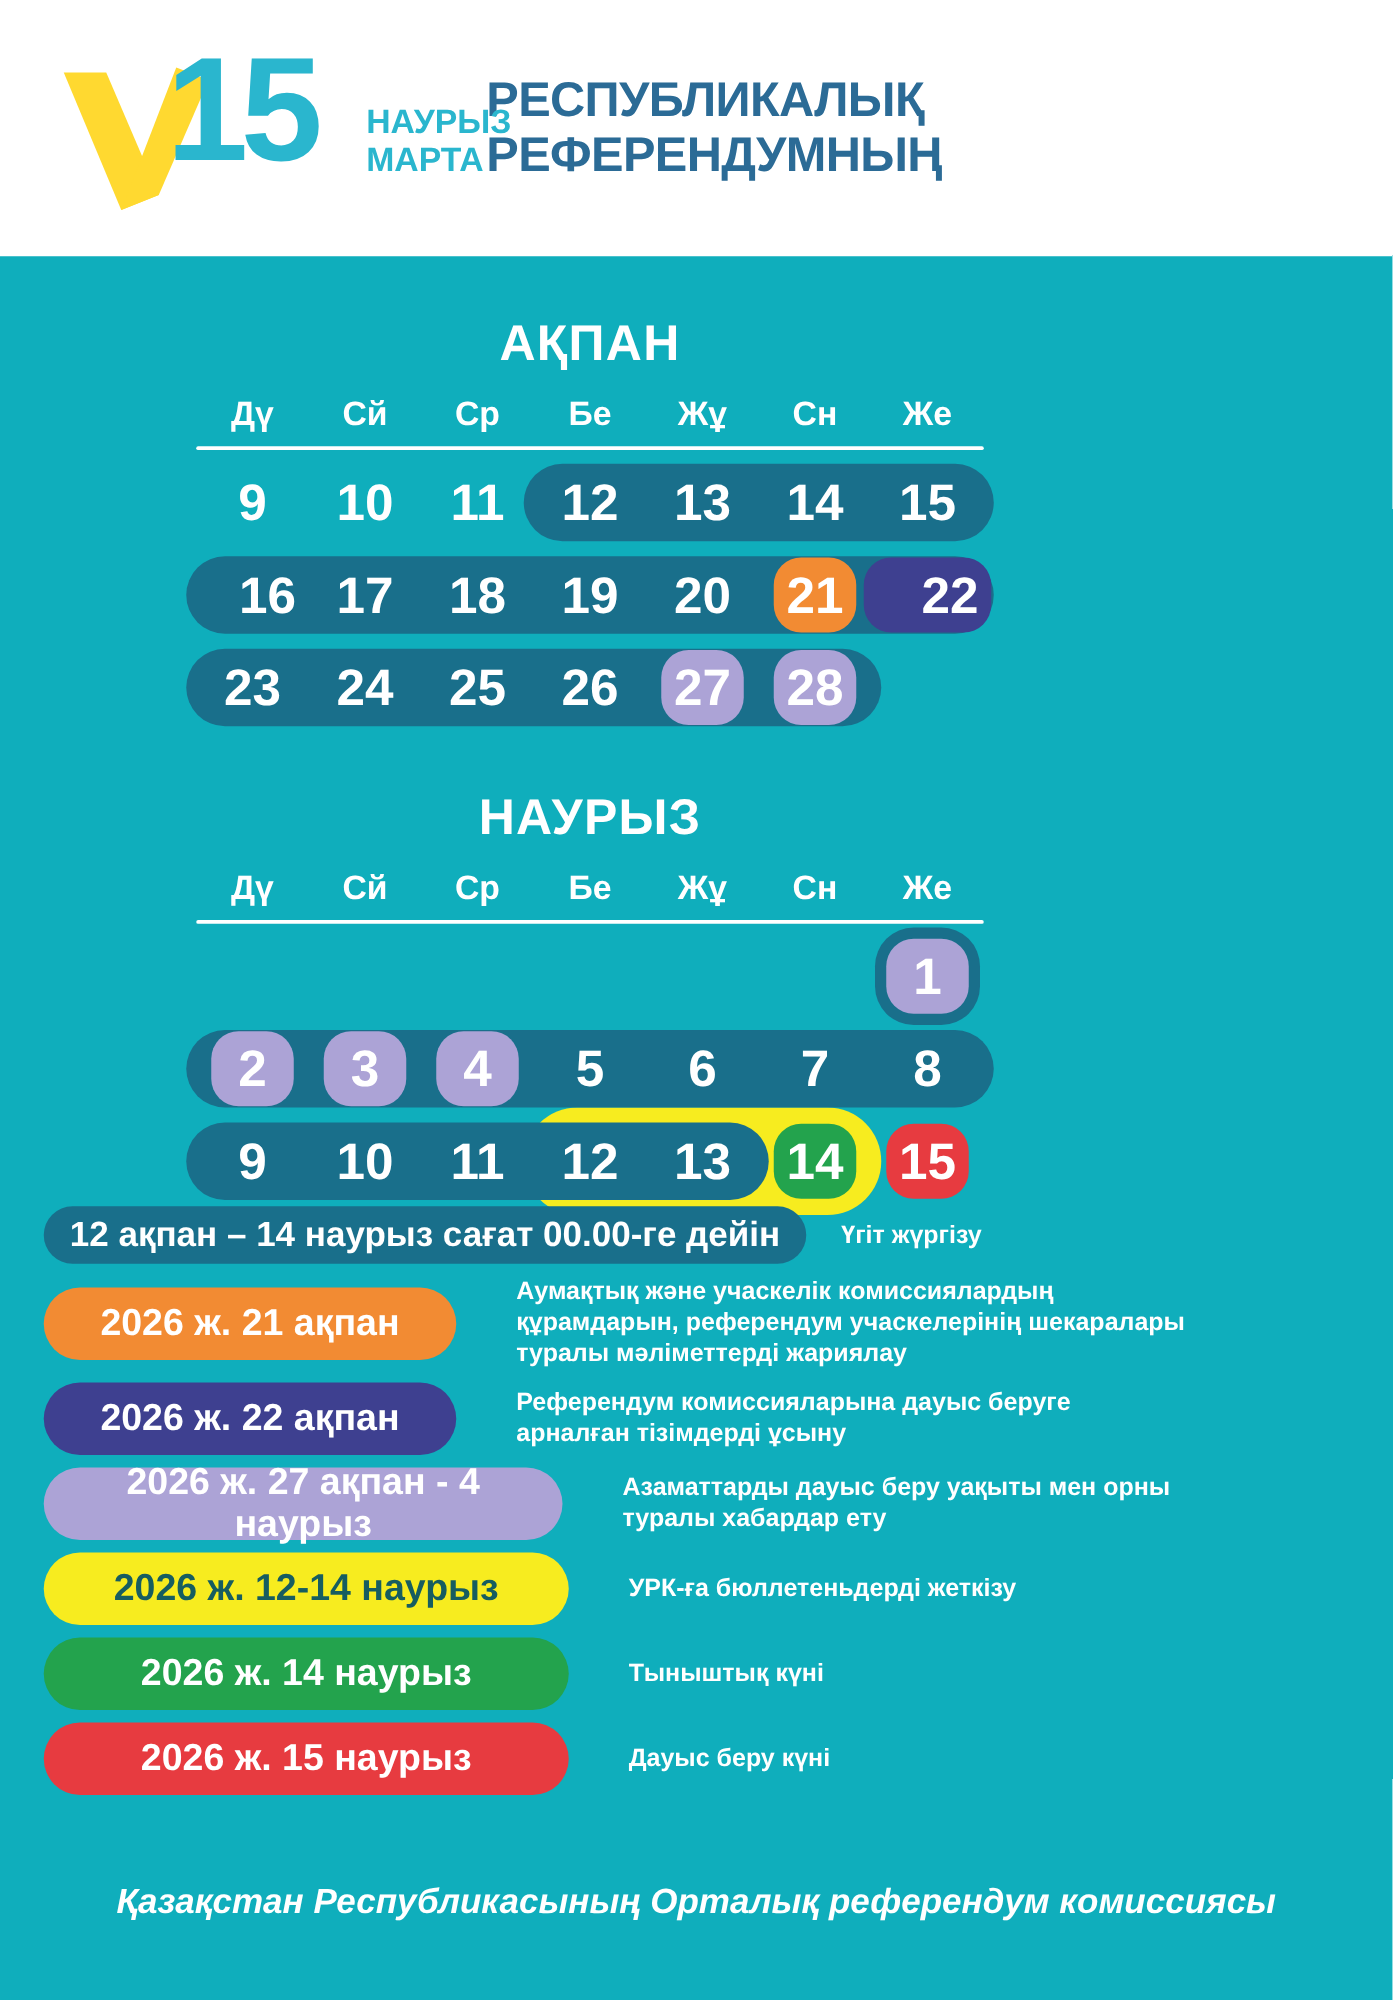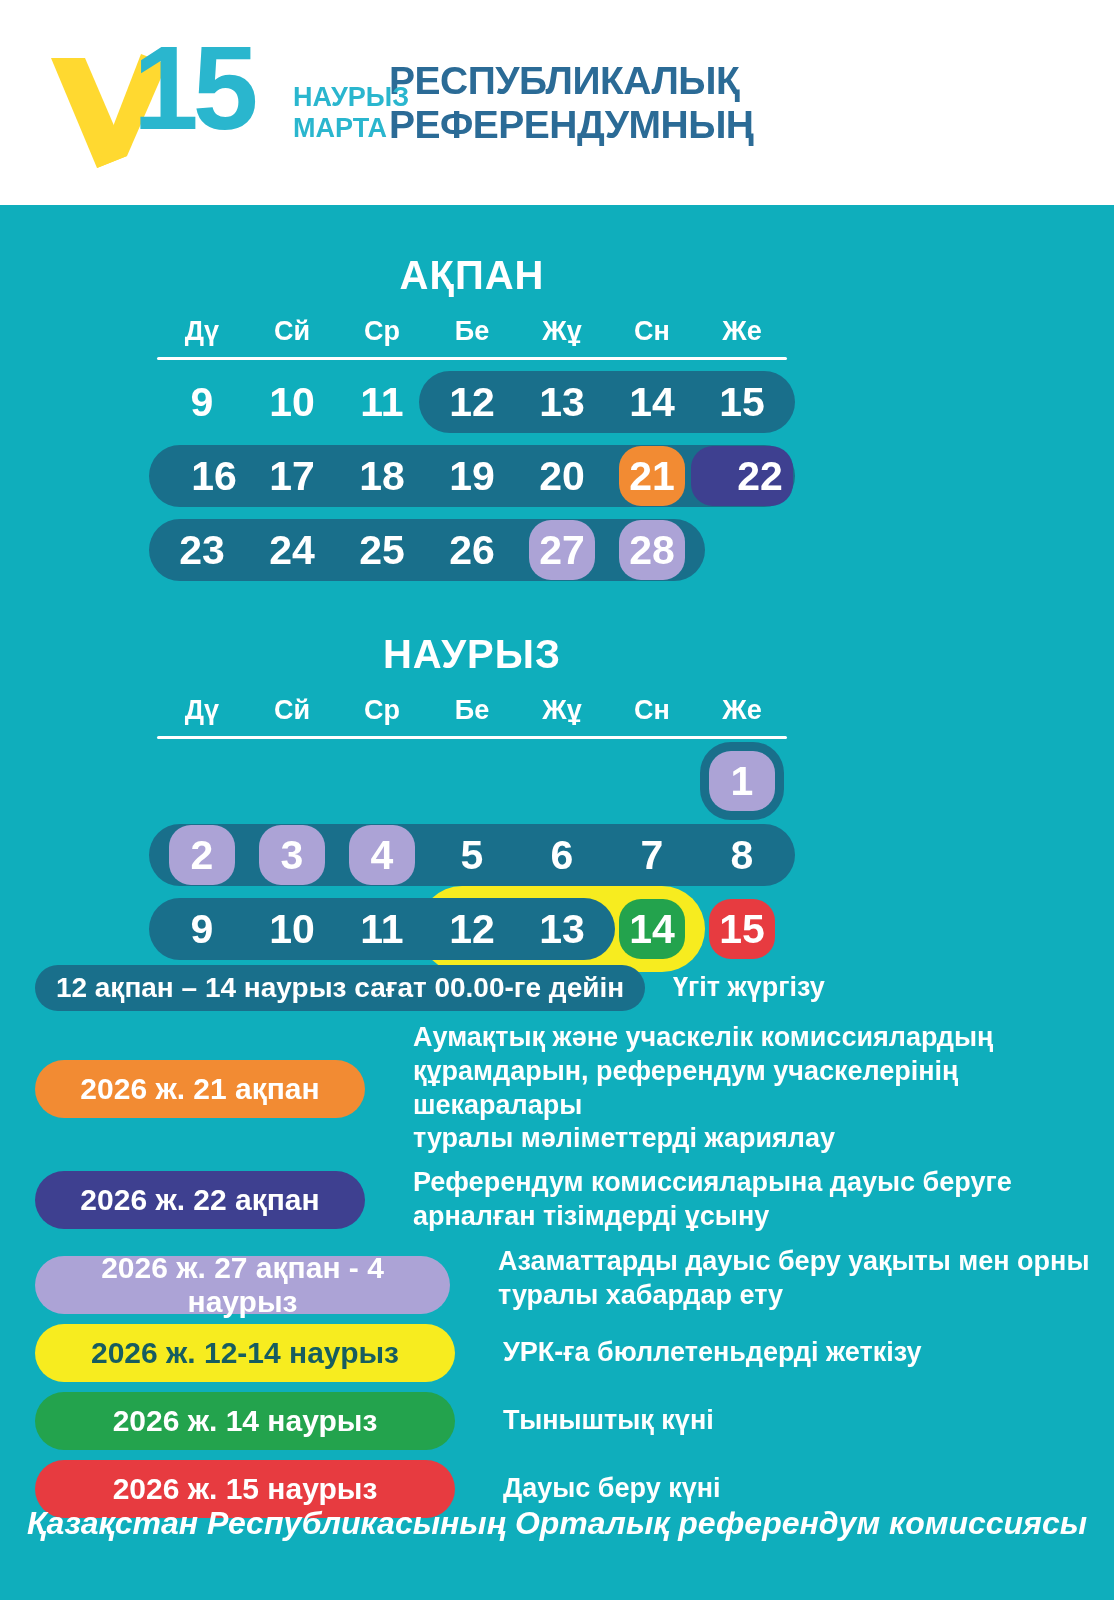--- a/index.html
+++ b/index.html
@@ -53,33 +53,33 @@
   
   .legend{position:absolute;top:965px;left:35px;width:1060px;}
   .lrow{display:flex;align-items:center;margin-bottom:10px;}
   .lpill{
     flex:none;height:58px;border-radius:29px;display:flex;align-items:center;justify-content:center;
     color:#fff;font-weight:bold;font-size:30px;text-align:center;padding:0 10px;box-sizing:border-box;
   }
   .lpill-dark{background:var(--dark_pill,#196F8B);width:610px;height:46px;font-size:28px;border-radius:23px;}
   .lpill-orange{background:var(--orange,#F28B33);width:330px;}
   .lpill-indigo{background:var(--indigo,#3E4090);width:330px;}
-  .lpill-lavender{background:var(--lavender,#ACA3D6);width:415px;margin-top:12px;}
+  .lpill-lavender{background:var(--lavender,#ACA3D6);width:415px;}
   .lpill-yellow{background:var(--yellow,#F7EC1F);width:420px;color:#175D60;}
   .lpill-green{background:var(--green,#23A34D);width:420px;}
   .lpill-red{background:var(--red,#E73B40);width:420px;}
   .ltext{
-    margin-left:48px;color:#fff;font-weight:bold;font-size:27px;line-height:1.25;
+    margin-left:48px;color:#fff;font-weight:bold;font-size:20px;line-height:1.25;
     white-space:pre-line;max-width:660px;
   }
   .lrow-dark .ltext{margin-left:28px;}
   
   .footer{
     position:absolute;top:1505px;left:0;width:1114px;text-align:center;
-    color:#fff;font-weight:bold;font-style:italic;font-size:32px;
+    color:#fff;font-weight:bold;font-style:italic;font-size:28px;
   }
 </style>
 </head>
 <body>
 
 <div class="poster" style="--background: #0FAEBC; --dark_pill: #196F8B; --orange: #F28B33; --indigo: #3E4090; --lavender: #ACA3D6; --yellow: #F7EC1F; --green: #23A34D; --red: #E73B40; --title_blue: #2B6B96; --logo_cyan: #2AB6CE; --logo_yellow: #FFD930;">
 
   <div class="header">
     <div class="logo">
       <svg class="logo-check" width="150" height="125" viewBox="0 0 150 125">

